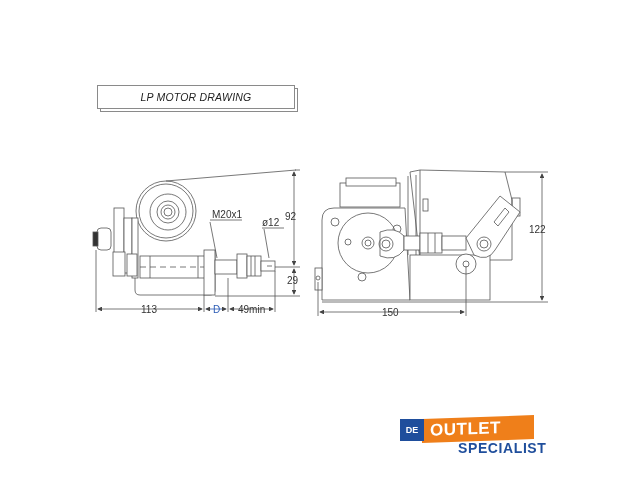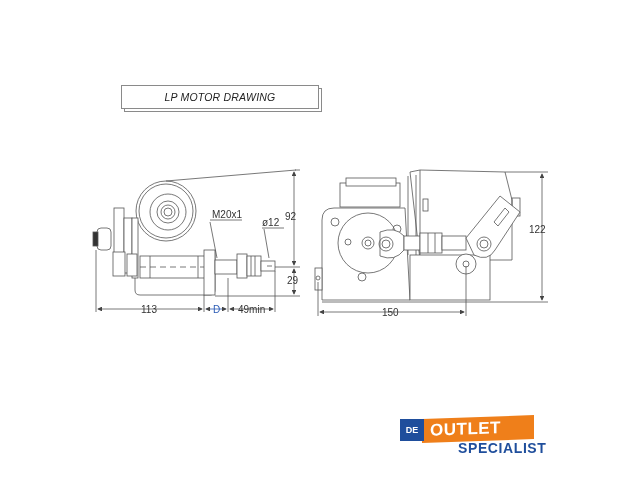--- a/index.html
+++ b/index.html
@@ -1,21 +1,21 @@
 <!DOCTYPE html>
 <html><head>
   <meta charset="utf-8">
   <style>
     html, body { margin:0; padding:0; background:#ffffff; }
     body { width:640px; height:480px; position:relative; overflow:hidden; font-family:"Liberation Sans", sans-serif; }
     .title-box {
       position:absolute; left:97px; top:85px; width:196px; height:22px;
       border:1px solid #8a8a8a; background:#fff;
       box-shadow: 3px 3px 0 -1px #fff, 3px 3px 0 0 #8a8a8a;
-      display:flex; align-items:center; justify-content:center;margin-left:24px;
+      display:flex; align-items:center; justify-content:center;
     }
     .title-text { font-style:italic; font-size:10.5px; color:#222; letter-spacing:0.2px; }
     svg.drawing { position:absolute; left:0; top:0; }
     .dim-text { font-family:"Liberation Sans", sans-serif; font-size:10px; fill:#333; }
     .dim-blue { fill:#2b5bb5; }
     .logo { position:absolute; left:400px; top:417px; width:140px; height:34px; }
     .logo-de {
       position:absolute; left:0; top:2px; width:24px; height:22px; background:#1f4e9c;
       color:#fff; font-weight:bold; font-size:9px; display:flex; align-items:center; justify-content:center;text-align:center;
     }

